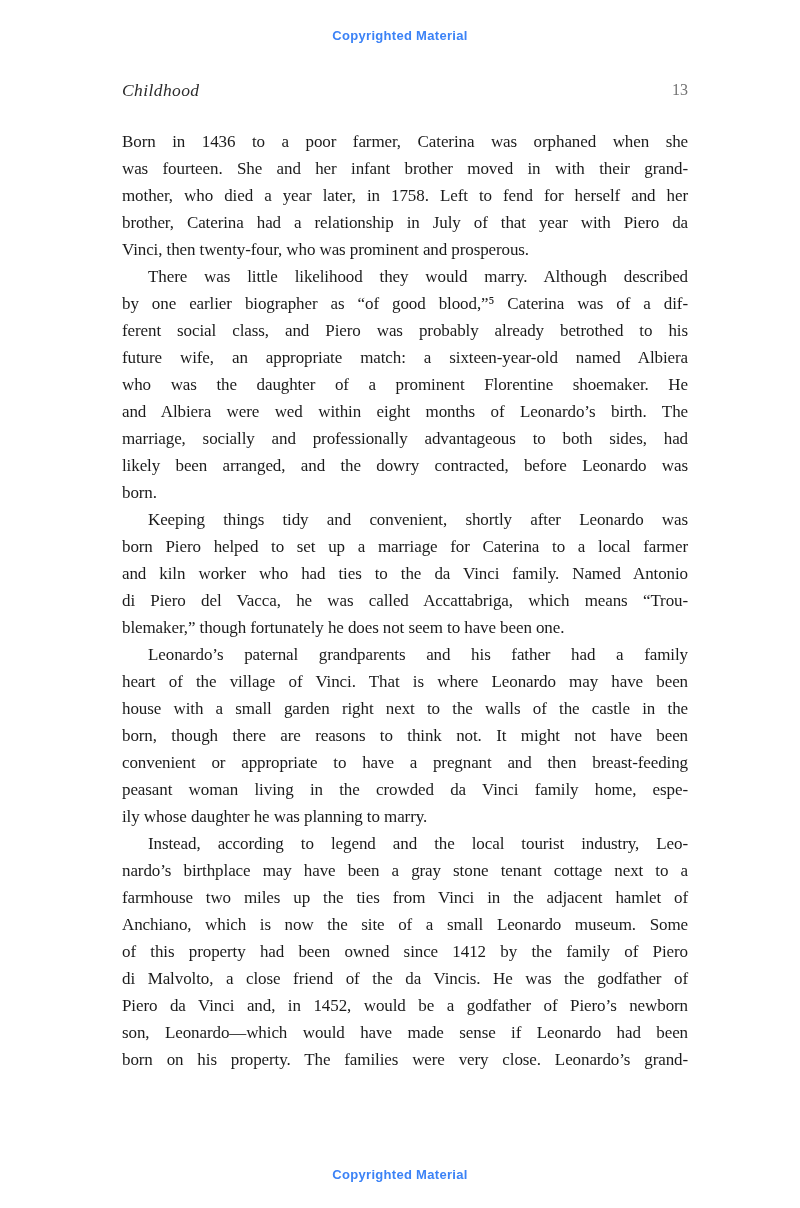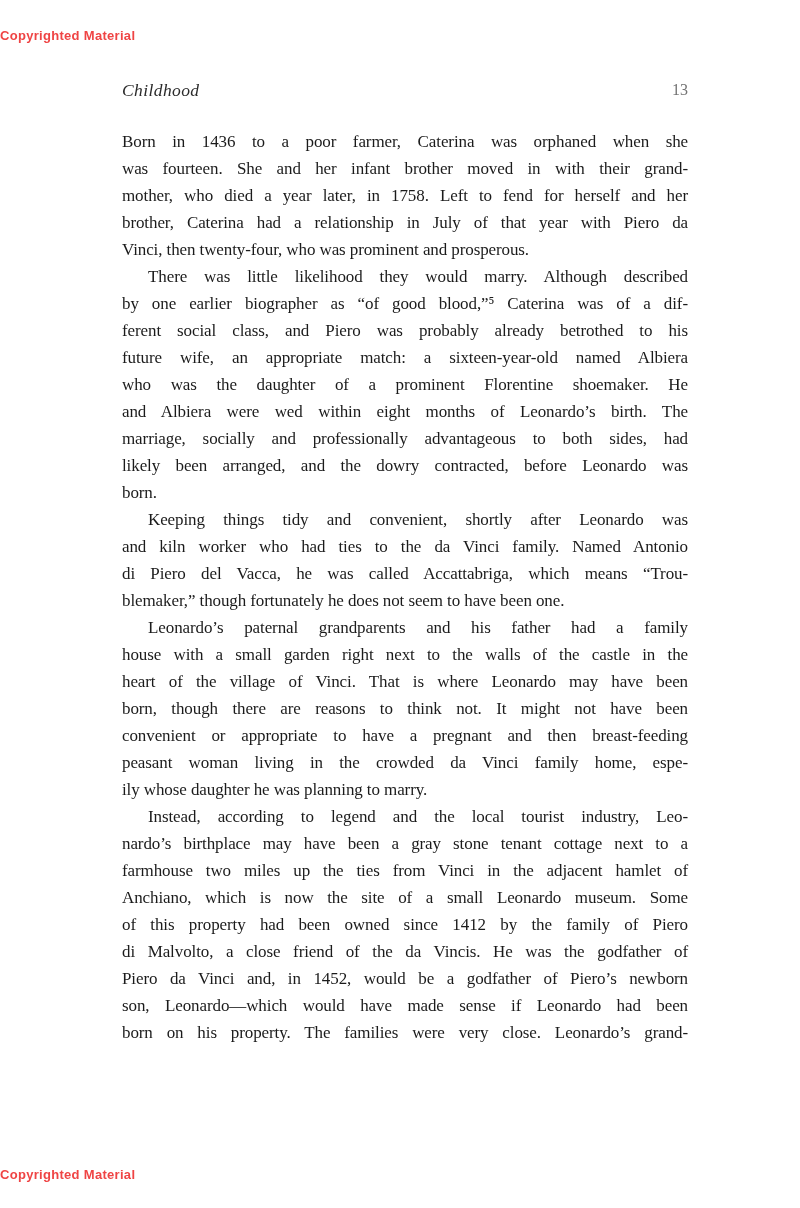--- a/index.html
+++ b/index.html
@@ -8,25 +8,25 @@
     width: 800px;
     height: 1208px;
     background: #ffffff;
     font-family: "Liberation Serif", "DejaVu Serif", serif;
     overflow: hidden;
   }
   .notice {
     position: absolute;
     left: 0;
     width: 100%;
-    text-align: left;
+    text-align: center;
     font-family: "Liberation Sans", "DejaVu Sans", sans-serif;
     font-weight: bold;
     font-size: 13px;
-    color: #ef4444;
+    color: #3b82f6;
     letter-spacing: 0.3px;
   }
   .notice.top { top: 28px; }
   .notice.bottom { bottom: 26px; }
   .head-row {
     position: absolute;
     top: 80px;
     left: 122px;
     width: 566px;
     height: 24px;
@@ -89,28 +89,29 @@
         <div class="line">ferent social class, and Piero was probably already betrothed to his</div>
         <div class="line">future wife, an appropriate match: a sixteen-year-old named Albiera</div>
         <div class="line">who was the daughter of a prominent Florentine shoemaker. He</div>
         <div class="line">and Albiera were wed within eight months of Leonardo’s birth. The</div>
         <div class="line">marriage, socially and professionally advantageous to both sides, had</div>
         <div class="line">likely been arranged, and the dowry contracted, before Leonardo was</div>
         <div class="line last">born.</div>
       </div>
       <div class="paragraph">
         <div class="line indent">Keeping things tidy and convenient, shortly after Leonardo was</div>
+        <div class="line">born Piero helped to set up a marriage for Caterina to a local farmer</div>
         <div class="line">and kiln worker who had ties to the da Vinci family. Named Antonio</div>
         <div class="line">di Piero del Vacca, he was called Accattabriga, which means “Trou-</div>
         <div class="line last">blemaker,” though fortunately he does not seem to have been one.</div>
       </div>
       <div class="paragraph">
         <div class="line indent">Leonardo’s paternal grandparents and his father had a family</div>
+        <div class="line">heart of the village of Vinci. That is where Leonardo may have been</div>
         <div class="line">house with a small garden right next to the walls of the castle in the</div>
-        <div class="line">heart of the village of Vinci. That is where Leonardo may have been</div>
         <div class="line">born, though there are reasons to think not. It might not have been</div>
         <div class="line">convenient or appropriate to have a pregnant and then breast-feeding</div>
         <div class="line">peasant woman living in the crowded da Vinci family home, espe-</div>
         <div class="line last">ily whose daughter he was planning to marry.</div>
       </div>
       <div class="paragraph">
         <div class="line indent">Instead, according to legend and the local tourist industry, Leo-</div>
         <div class="line">nardo’s birthplace may have been a gray stone tenant cottage next to a</div>
         <div class="line">farmhouse two miles up the ties from Vinci in the adjacent hamlet of</div>
         <div class="line">Anchiano, which is now the site of a small Leonardo museum. Some</div>

